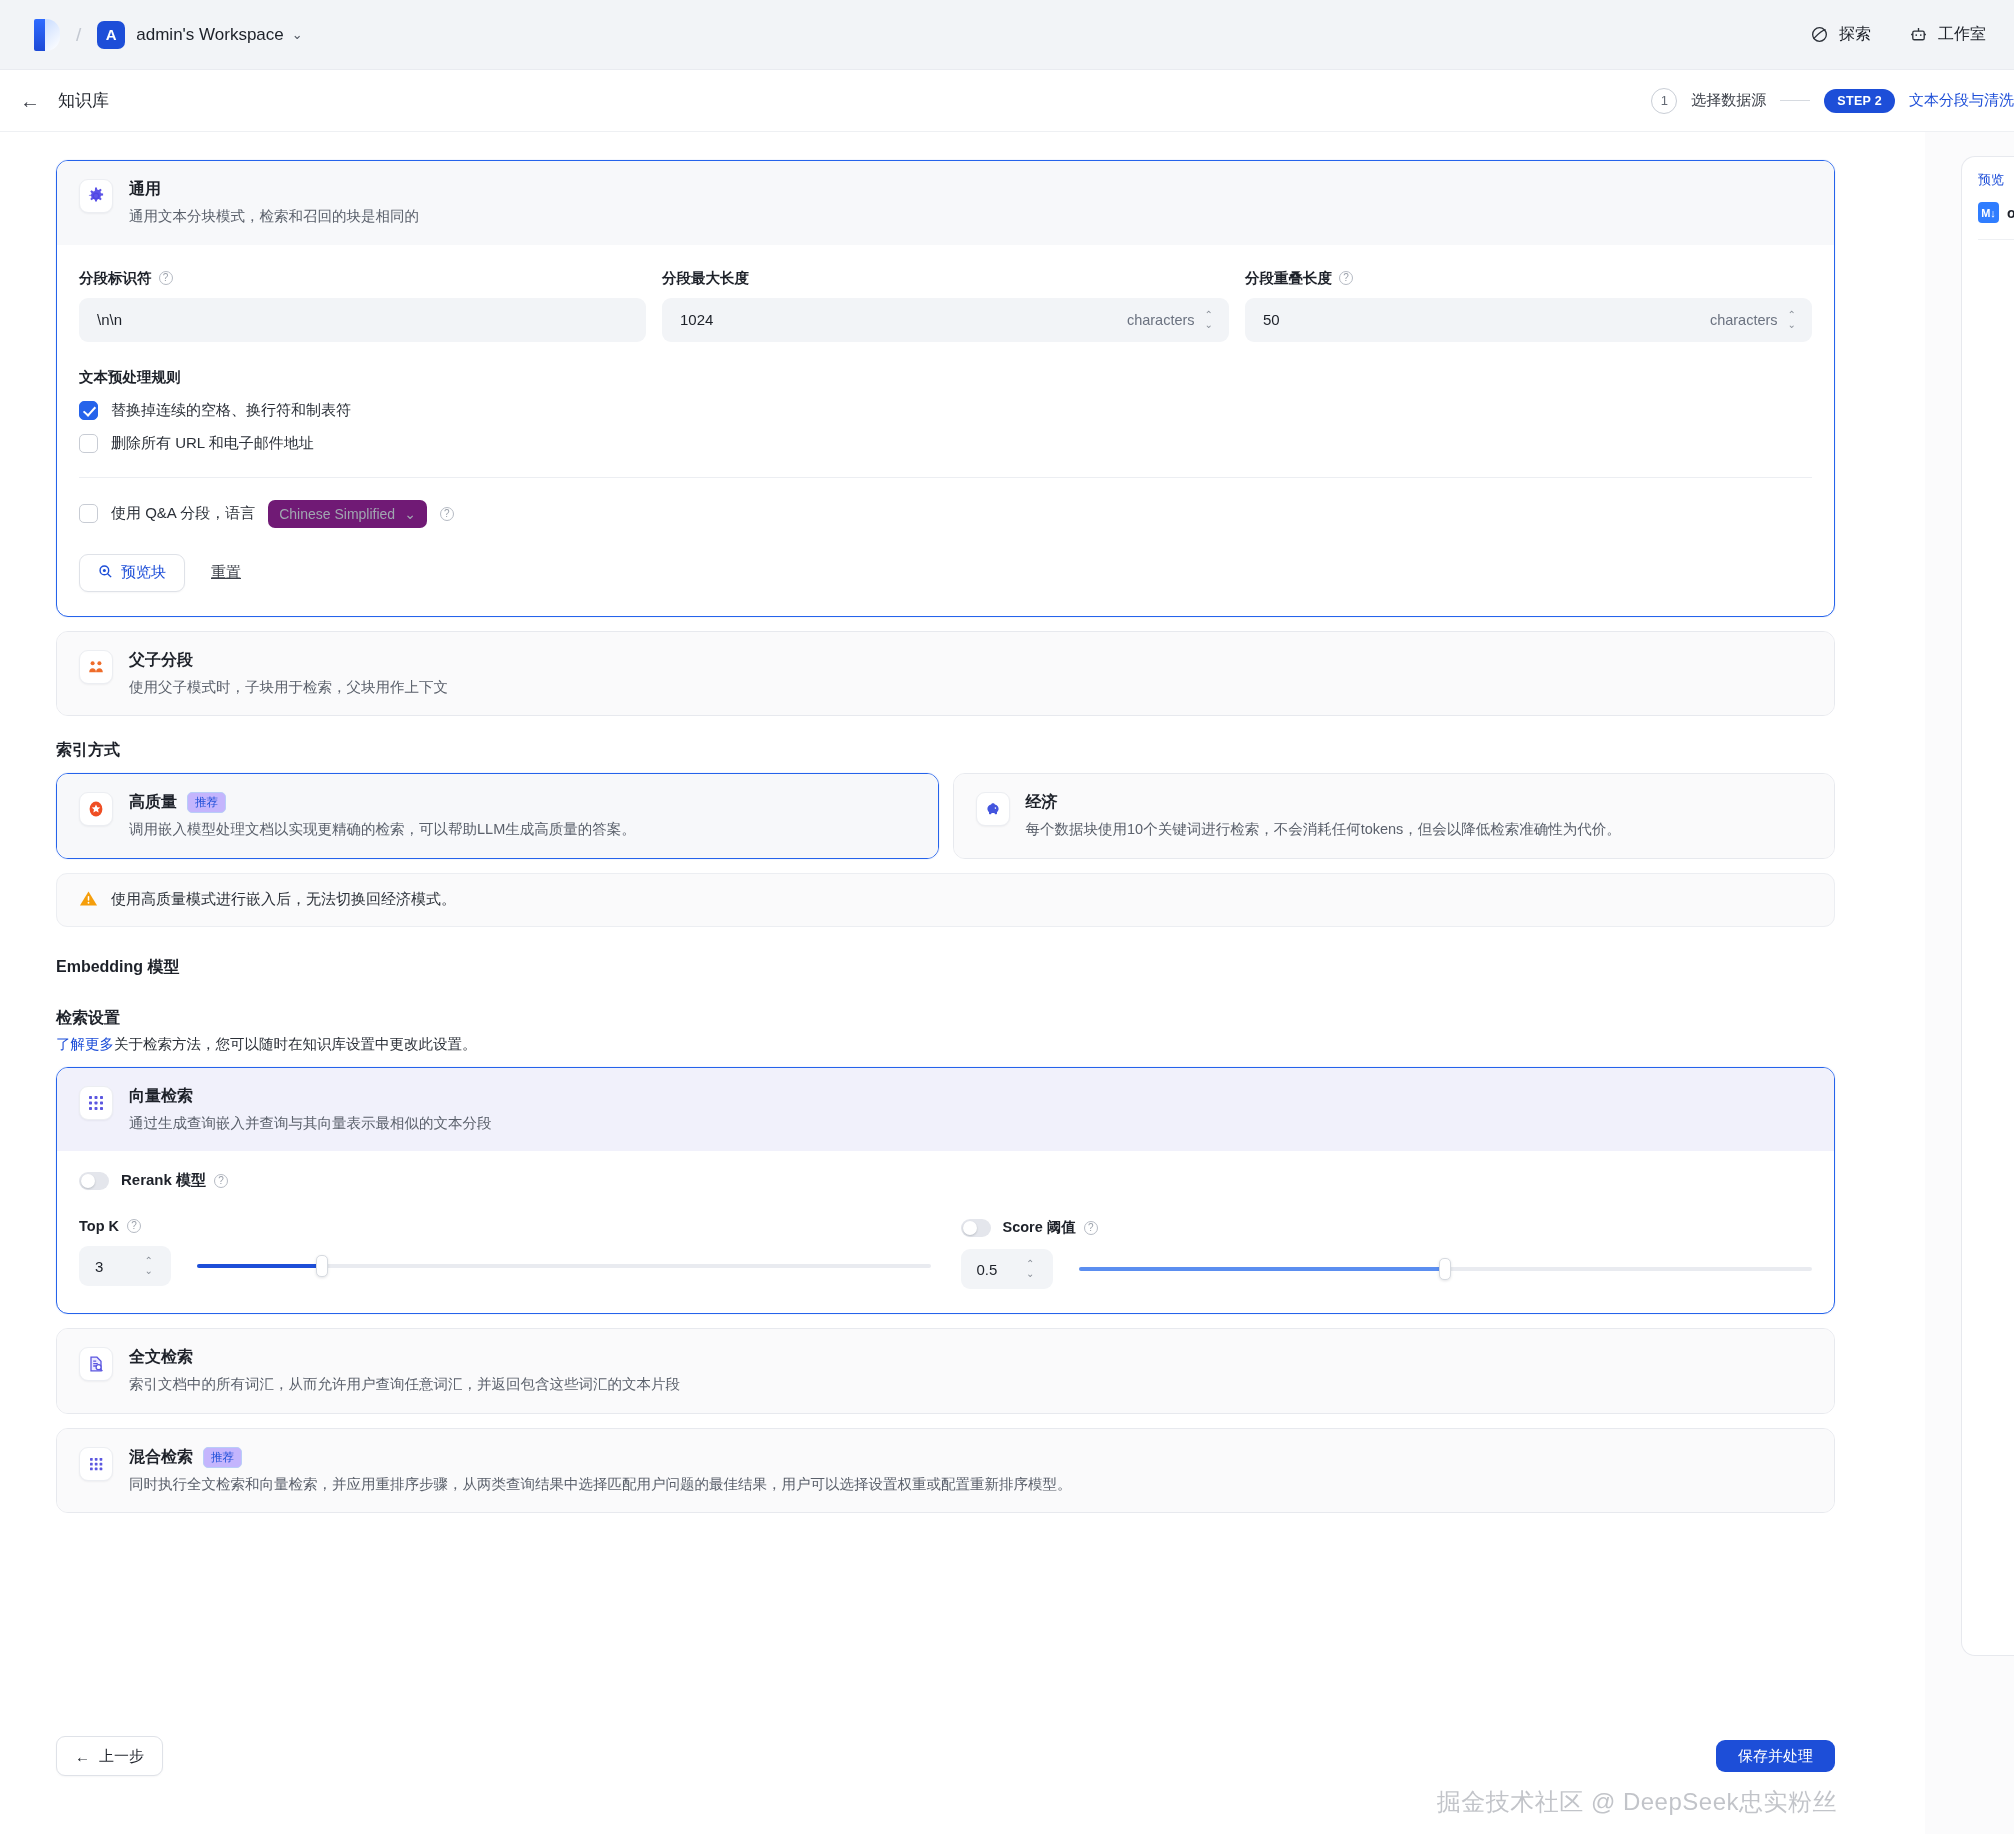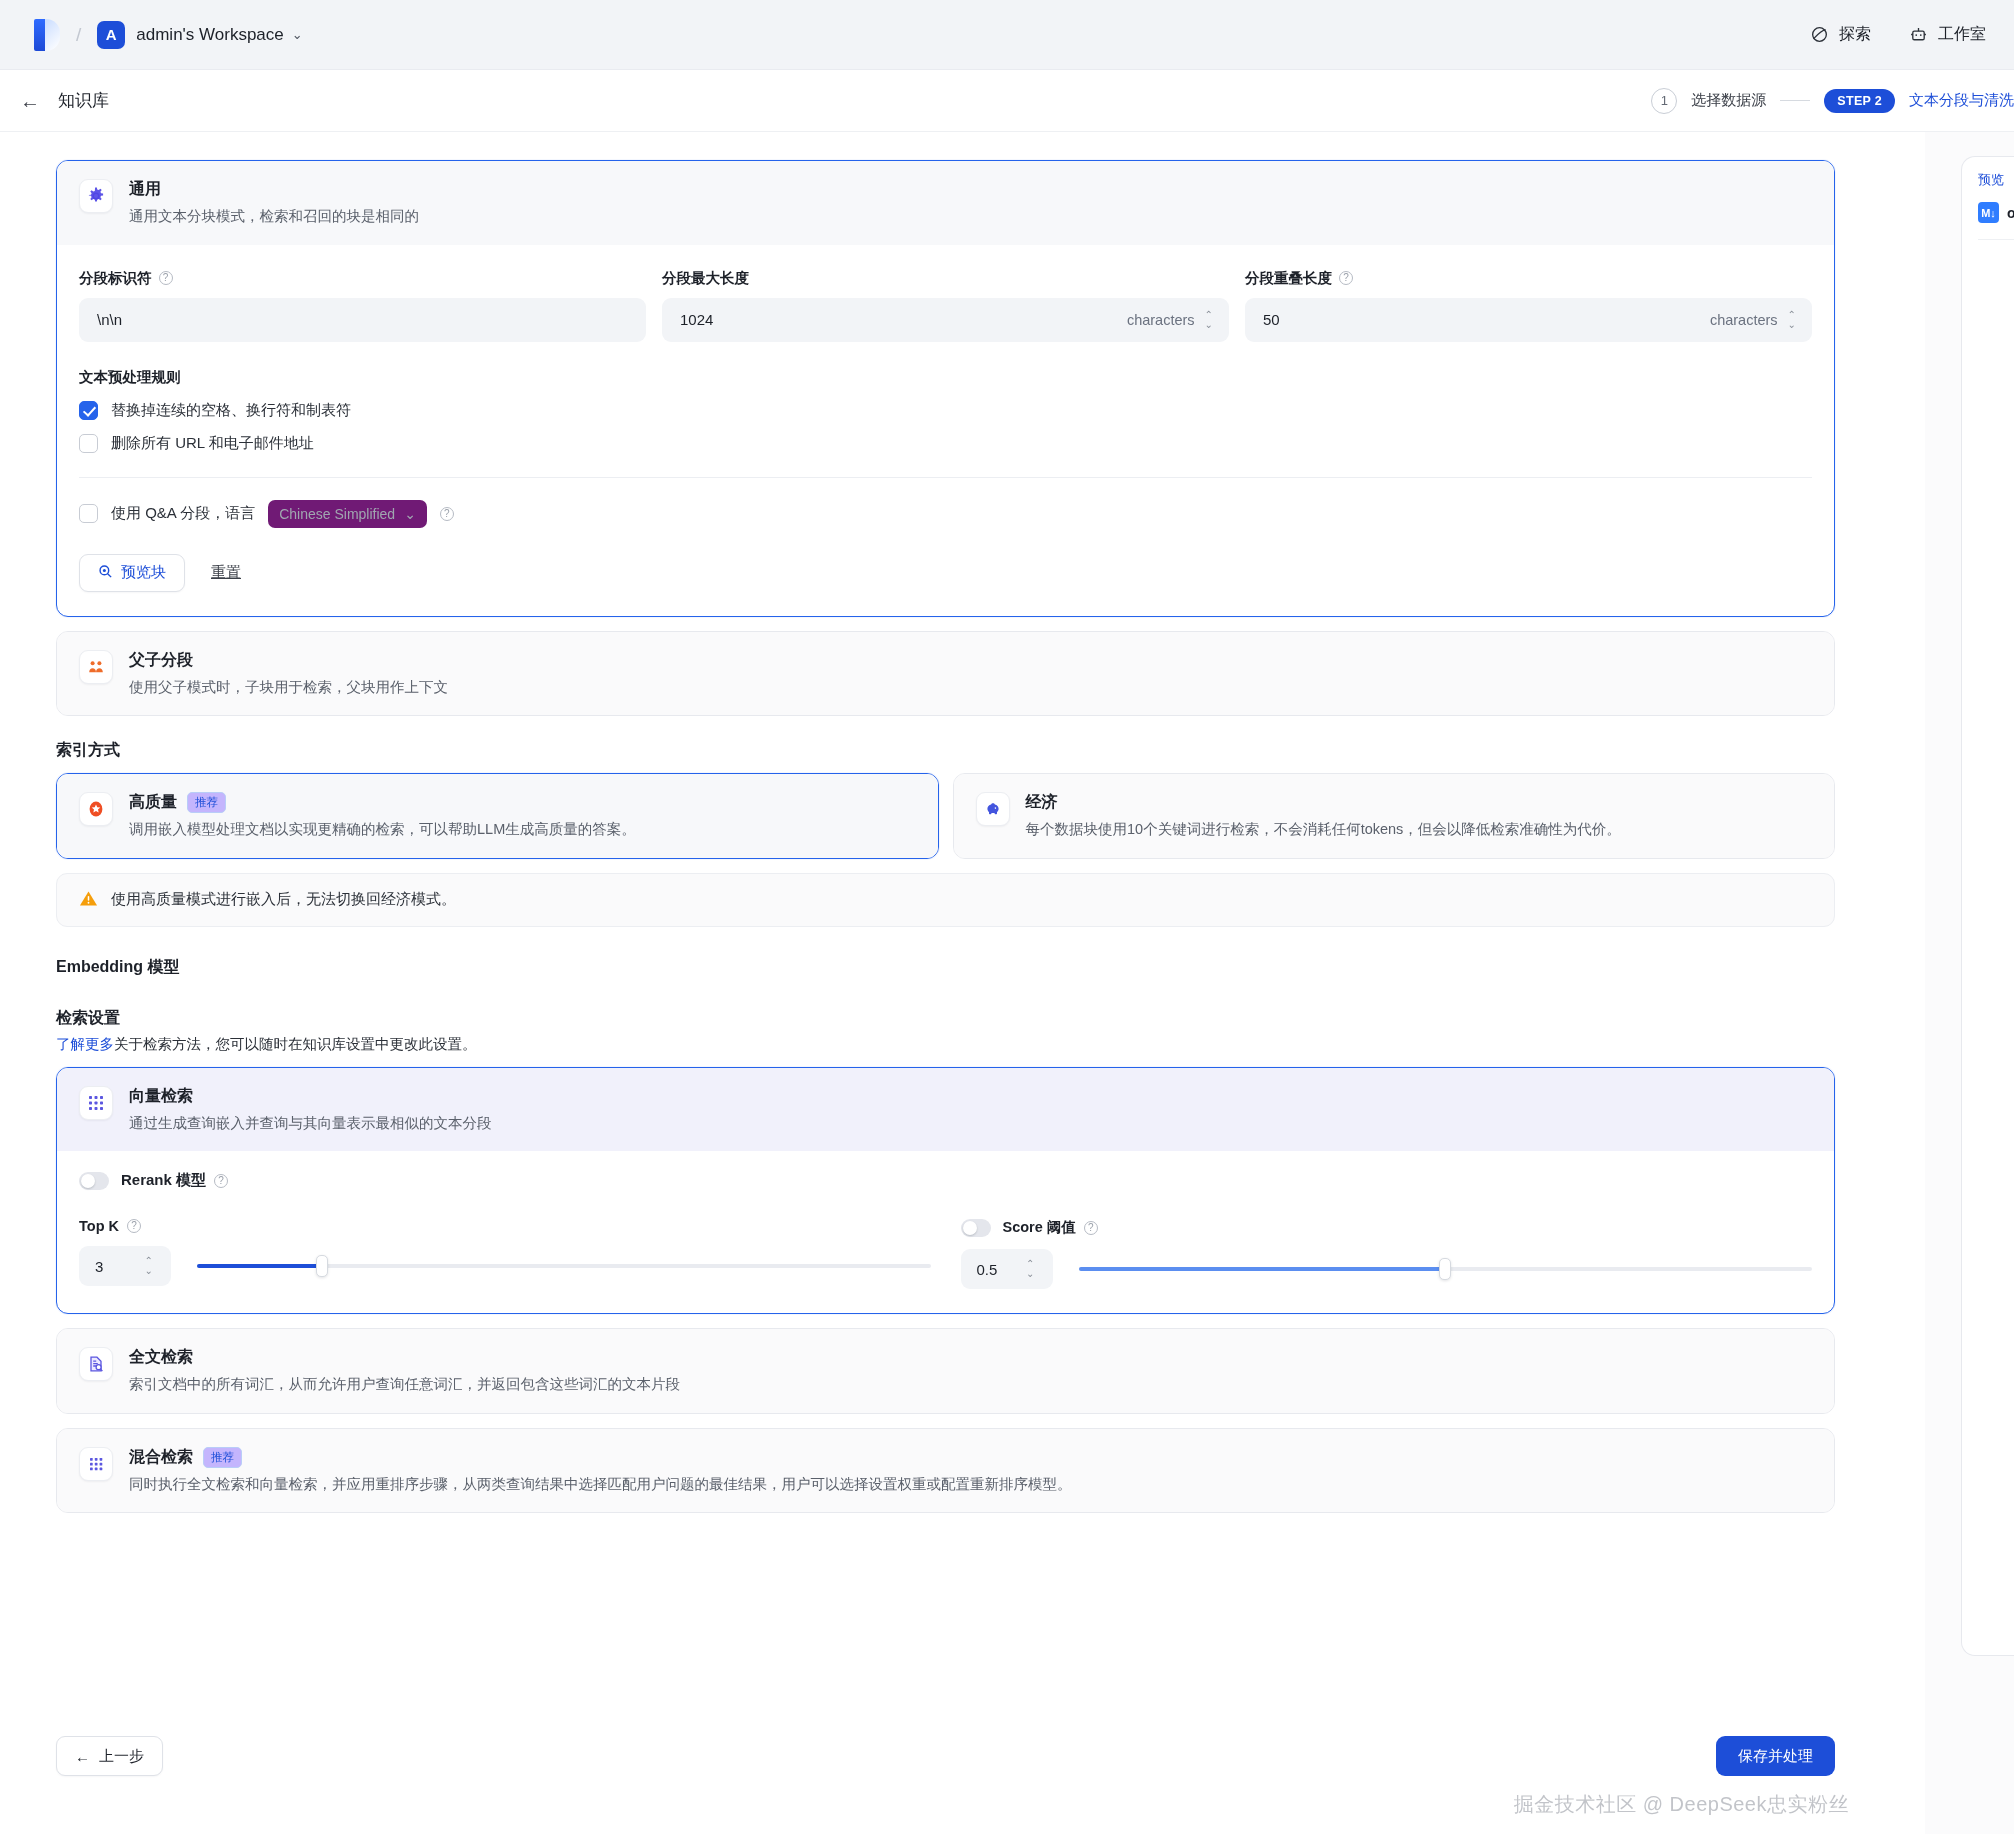--- a/index.html
+++ b/index.html
@@ -251,27 +251,27 @@
     position:absolute; left: 56px; right: 90px; bottom: 58px;
     display:flex; align-items:center;
   }
   .btn-prev {
     height: 40px; border:1px solid #dfe2e8; border-radius: 9px; background:#fff;
     display:flex; align-items:center; gap: 9px; padding: 0 18px;
     font-size: 15px; color:#1d2129; cursor:pointer;
     box-shadow: 0 1px 2px rgba(16,24,40,.04);
   }
   .btn-save {
-    margin-left:auto; height: 40px; border-radius: 9px; background:#1d4ed8; color:#fff;
+    margin-left:auto; height: 32px; border-radius: 9px; background:#1d4ed8; color:#fff;
     display:flex; align-items:center; padding: 0 22px; font-size: 15px; font-weight: 500;
     cursor:pointer; border: none;
   }
   .watermark {
-    position:absolute; right: 76px; bottom: 16px;
-    font-size: 20px; color: rgba(120,125,135,.45);
+    position:absolute; right: 88px; bottom: 16px;
+    font-size: 24px; color: rgba(120,125,135,.45);
     letter-spacing: .5px;
     white-space: nowrap;
   }
 </style>
 </head>
 <body>
 
 <div class="topbar">
   <div class="brand-logo">
     <div class="lm"></div>

